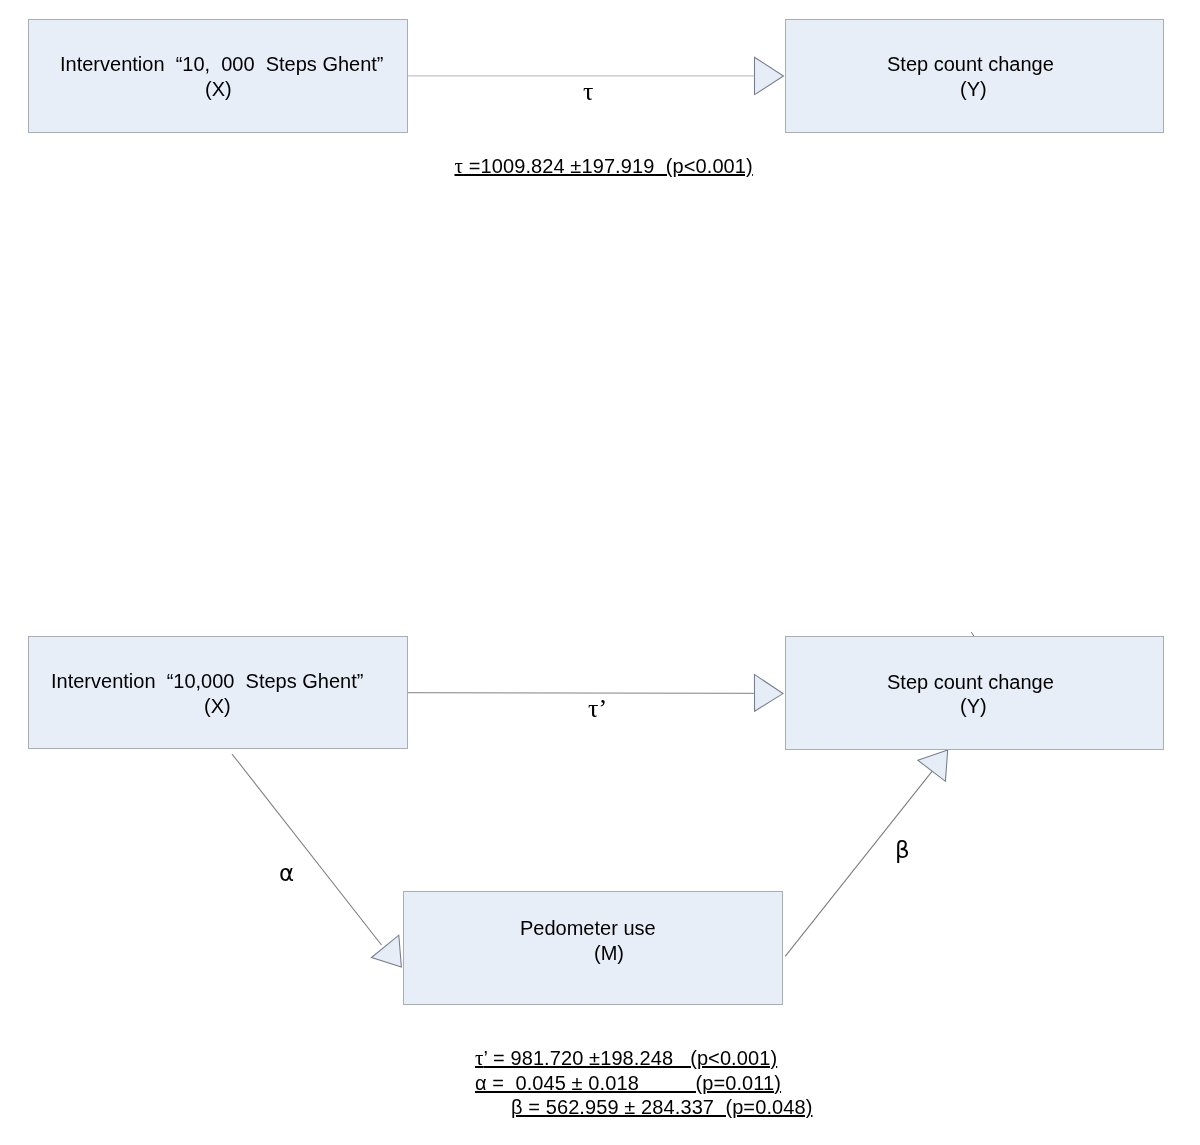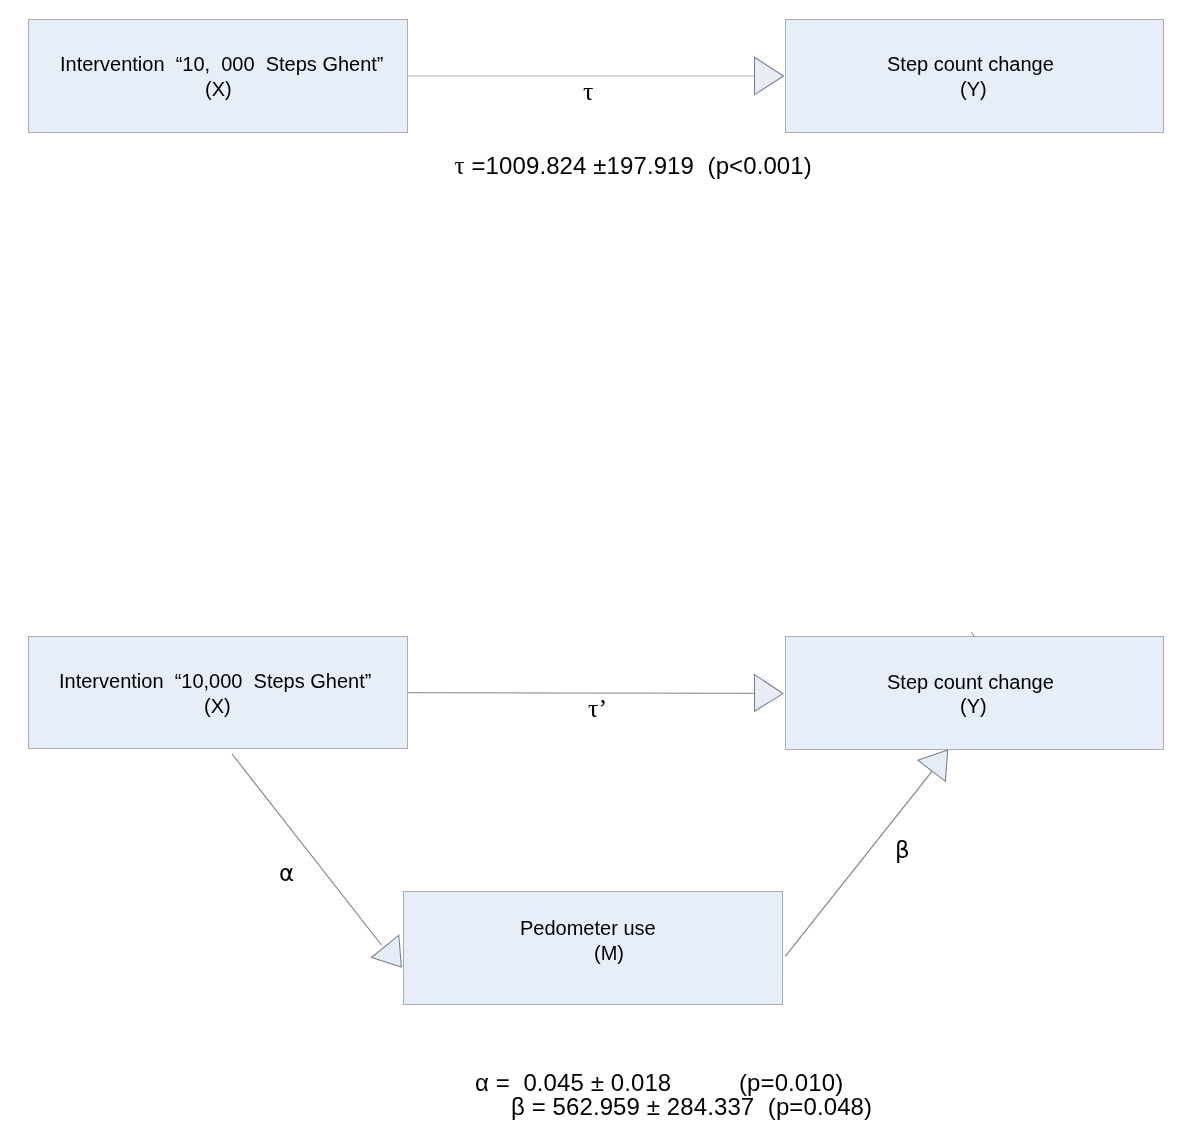--- a/index.html
+++ b/index.html
@@ -17,21 +17,21 @@
   }
 
   svg.edges { position:absolute; left:0; top:0; width:1200px; height:1145px; }
 
   .txt {
     position:absolute; white-space:pre; color:#000;
     font-size:20px; line-height:20px;
   }
   .stats {
     position:absolute; white-space:pre; color:#000;
-    font-size:24px; line-height:20px; letter-spacing:0.1px;
+    font-size:20px; line-height:20px; letter-spacing:0.1px;text-decoration:underline;
   }
   
   .gr-tau { font-family:"Liberation Serif", serif; font-size:1.05em; line-height:20px; }
   .greek-sans {
     position:absolute; white-space:pre; color:#000;
     font-family:"DejaVu Sans", sans-serif;
     font-size:23px; line-height:23px;
   }
   .greek-serif {
     position:absolute; white-space:pre; color:#000;
@@ -67,33 +67,34 @@
 
   <div class="node" style="left:785px; top:19px; width:379px; height:114px;"></div>
   <div class="txt" style="left:887px; top:54px;">Step count change</div>
   <div class="txt" style="left:960px; top:79px;">(Y)</div>
 
   <div class="greek-serif" style="left:583px; top:79px;">τ</div>
 
   <div class="stats" style="left:454.5px; top:156px;"><span class="gr-tau">τ</span> =1009.824 ±197.919  (p&lt;0.001)</div>
 
   <div class="node" style="left:28px; top:636px; width:380px; height:113px;"></div>
-  <div class="txt" style="left:59px; top:671px;text-align:center;">Intervention  “10,000  Steps Ghent”</div>
+  <div class="txt" style="left:51px; top:671px;text-align:center;">Intervention  “10,000  Steps Ghent”</div>
   <div class="txt" style="left:204px; top:696px;">(X)</div>
 
   <div class="node" style="left:785px; top:636px; width:379px; height:114px;"></div>
   <div class="txt" style="left:887px; top:672px;">Step count change</div>
   <div class="txt" style="left:960px; top:696px;">(Y)</div>
 
   <div class="node" style="left:403px; top:891px; width:380px; height:114px;"></div>
   <div class="txt" style="left:520px; top:918px;">Pedometer use</div>
   <div class="txt" style="left:594px; top:943px;">(M)</div>
 
   <div class="greek-serif" style="left:588px; top:696px;">τ’</div>
   <div class="greek-sans" style="left:279px; top:862px;">α</div>
   <div class="greek-sans" style="left:895px; top:839px;">β</div>
 
   <div style="position:absolute; left:0; top:0; width:1200px; height:1145px;">
-    <div class="stats" style="left:475px; top:1073px;">α =  0.045 ± 0.018          (p=0.010)</div>
+    <div class="stats" style="left:475px; top:1048px;"><span class="gr-tau">τ</span>’ = 981.720 ±198.248   (p&lt;0.001)</div>
+    <div class="stats" style="left:475px; top:1073px;">α =  0.045 ± 0.018          (p=0.011)</div>
     <div class="stats" style="left:475px; top:1097px;margin-left:36px;">β = 562.959 ± 284.337  (p=0.048)</div>
   </div>
 
 </div>
 
 </body></html>

